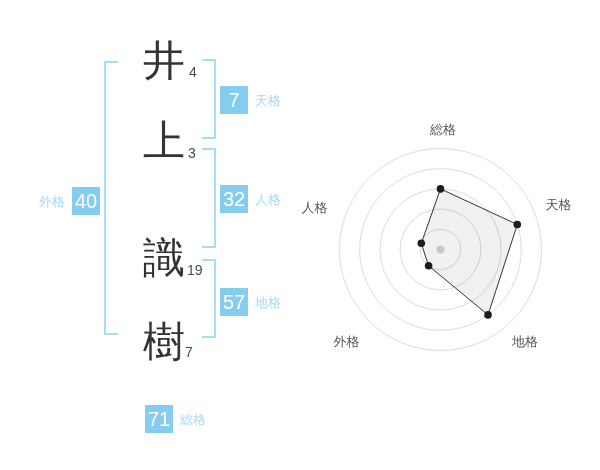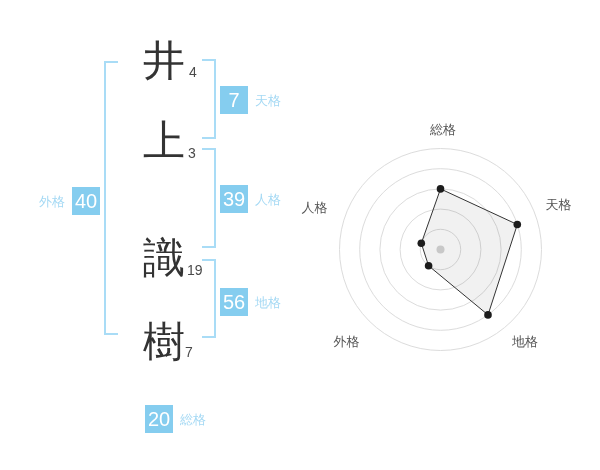--- a/index.html
+++ b/index.html
@@ -48,36 +48,36 @@
   <div class="bracket bracket-right" style="top:59px;height:80px"></div>
   <div class="bracket bracket-right" style="top:148px;height:100px"></div>
   <div class="bracket bracket-right" style="top:259px;height:79px"></div>
 
   <div class="kaku-row" style="left:220px;top:86px">
     <div class="kaku-badge">7</div>
     <div class="kaku-label">天格</div>
   </div>
 
   <div class="kaku-row" style="left:220px;top:185px">
-    <div class="kaku-badge">39</div>
+    <div class="kaku-badge">32</div>
     <div class="kaku-label">人格</div>
   </div>
 
   <div class="kaku-row" style="left:220px;top:288px">
-    <div class="kaku-badge">56</div>
+    <div class="kaku-badge">57</div>
     <div class="kaku-label">地格</div>
   </div>
 
   <div class="kaku-row" style="left:39px;top:187px">
     <div class="kaku-label">外格</div>
     <div class="kaku-badge">40</div>
   </div>
 
   <div class="kaku-row" style="left:145px;top:405px">
-    <div class="kaku-badge">20</div>
+    <div class="kaku-badge">71</div>
     <div class="kaku-label">総格</div>
   </div>
 
   <div id="radar-wrap">
     <svg id="radar-svg" width="300" height="263" viewBox="0 0 300 263">
         <circle cx="145.5" cy="131.5" r="101.0" fill="none" stroke="#dcdcdc" stroke-width="1"></circle>
         <circle cx="145.5" cy="131.5" r="80.8" fill="none" stroke="#dcdcdc" stroke-width="1"></circle>
         <circle cx="145.5" cy="131.5" r="60.6" fill="none" stroke="#dcdcdc" stroke-width="1"></circle>
         <circle cx="145.5" cy="131.5" r="40.4" fill="none" stroke="#dcdcdc" stroke-width="1"></circle>
         <circle cx="145.5" cy="131.5" r="20.2" fill="none" stroke="#dcdcdc" stroke-width="1"></circle>

